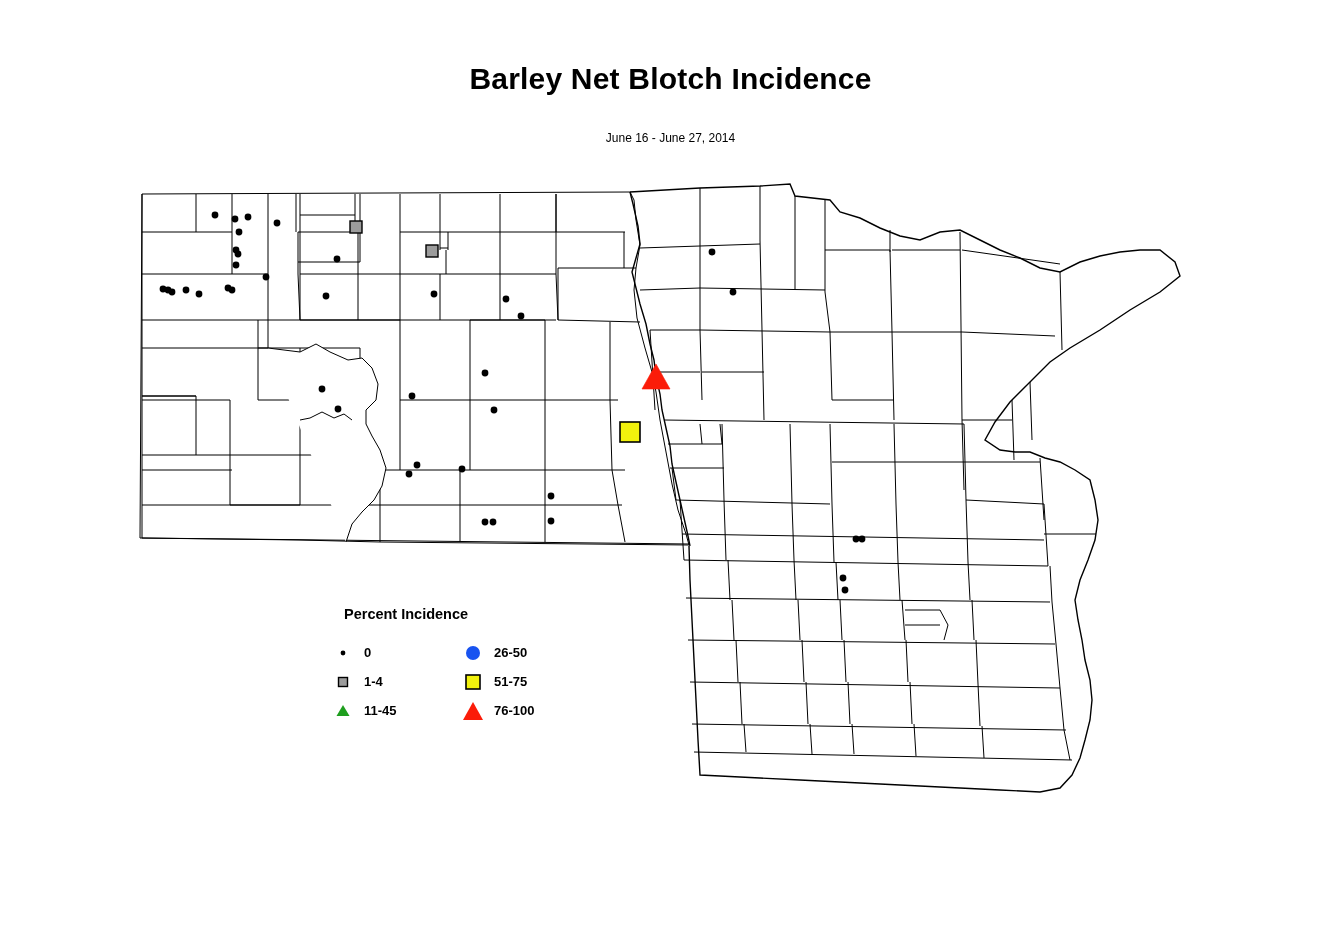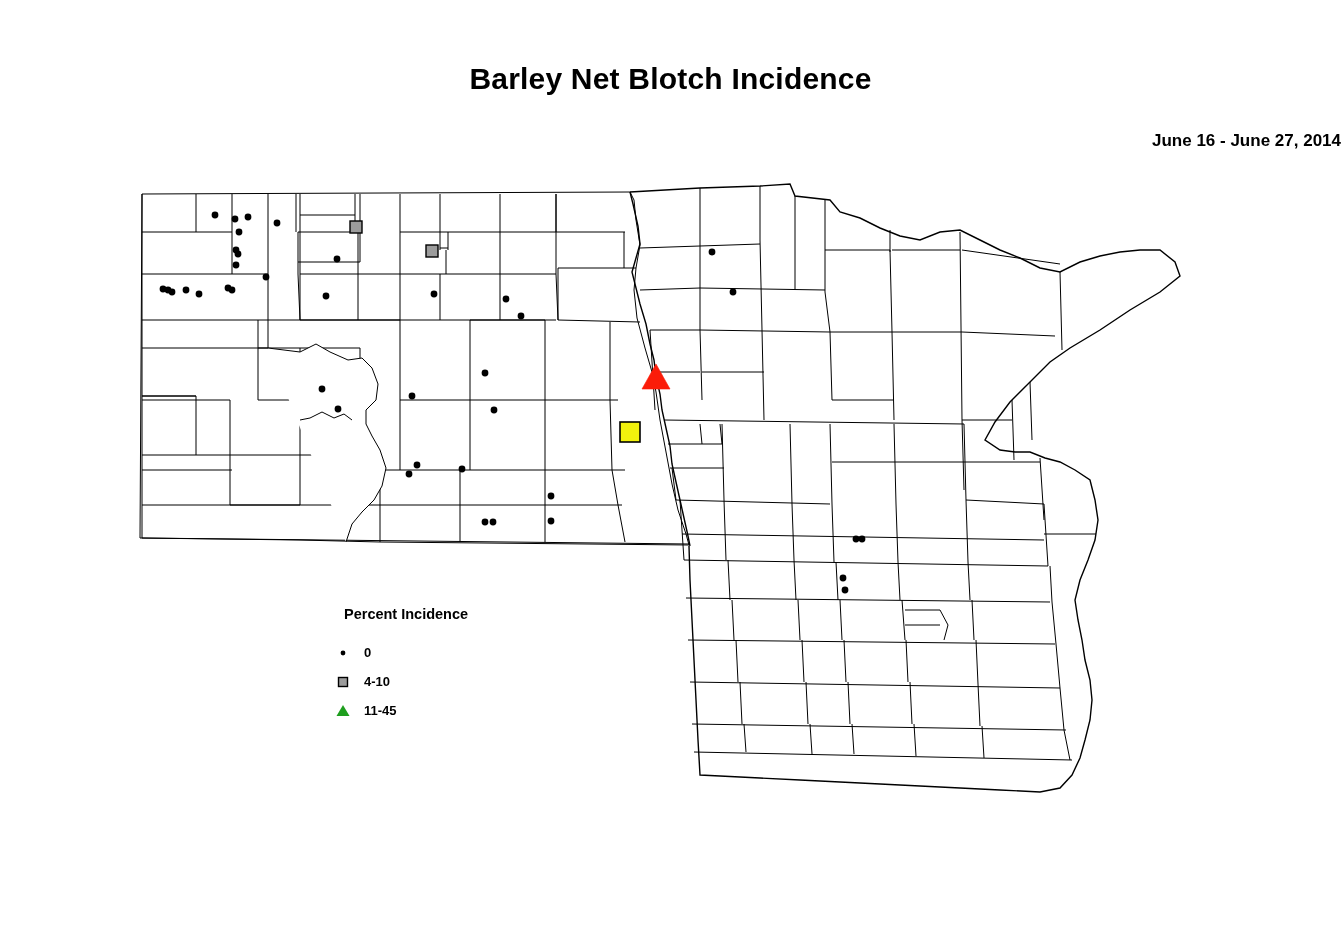--- a/index.html
+++ b/index.html
@@ -29,23 +29,23 @@
     text-align: center;
     font-size: 30px;
     font-weight: bold;
     letter-spacing: 0.2px;
   }
   #subtitle {
     position: absolute;
     left: 0;
     top: 131px;
     width: 1341px;
-    text-align: right;
-    font-size: 17px;
-    font-weight: bold;
+    text-align: center;
+    font-size: 12px;
+    font-weight: normal;
   }
   #map-area {
     position: absolute;
     left: 0;
     top: 0;
     width: 1341px;
     height: 926px;
   }
   svg.mapsvg {
     display: block;
@@ -433,29 +433,55 @@
               </svg>
           </span>
           <span class="legend-label">0</span>
         </div>
         <div class="legend-row">
           <span class="legend-sym">
             <svg width="14" height="14" viewBox="0 0 14 14">
                 <rect x="2.5" y="2.5" width="9" height="9" fill="#9c9c9c" stroke="#000000" stroke-width="1.4"></rect>
               </svg>
           </span>
-          <span class="legend-label">4-10</span>
+          <span class="legend-label">1-4</span>
         </div>
         <div class="legend-row">
           <span class="legend-sym">
             <svg width="16" height="15" viewBox="0 0 16 15">
                 <polygon points="8,2 14.5,13 1.5,13" fill="#1e9e1e"></polygon>
               </svg>
           </span>
           <span class="legend-label">11-45</span>
         </div>
       </div>
 
+      <div class="legend-col right">
+        <div class="legend-row">
+          <span class="legend-sym">
+            <svg width="18" height="18" viewBox="0 0 18 18">
+                <circle cx="9" cy="9" r="7" fill="#1853f0"></circle>
+              </svg>
+          </span>
+          <span class="legend-label">26-50</span>
+        </div>
+        <div class="legend-row">
+          <span class="legend-sym">
+            <svg width="20" height="20" viewBox="0 0 20 20">
+                <rect x="3" y="3" width="14" height="14" fill="#f2f20d" stroke="#000000" stroke-width="1.6"></rect>
+              </svg>
+          </span>
+          <span class="legend-label">51-75</span>
+        </div>
+        <div class="legend-row">
+          <span class="legend-sym">
+            <svg width="24" height="22" viewBox="0 0 24 22">
+                <polygon points="12,2 22,20 2,20" fill="#fb1c09"></polygon>
+              </svg>
+          </span>
+          <span class="legend-label">76-100</span>
+        </div>
+      </div>
 
     </div>
   </div>
 
 </div>
 
 </body></html>

